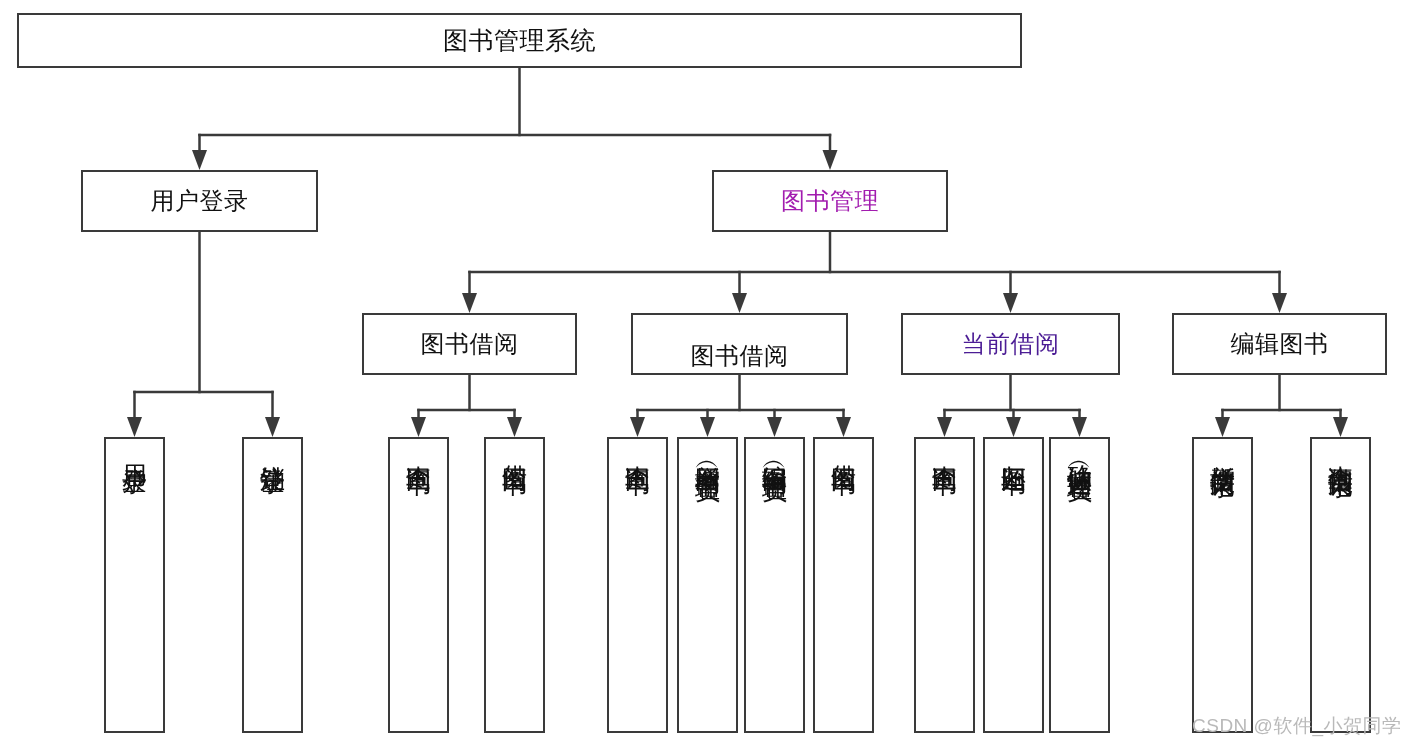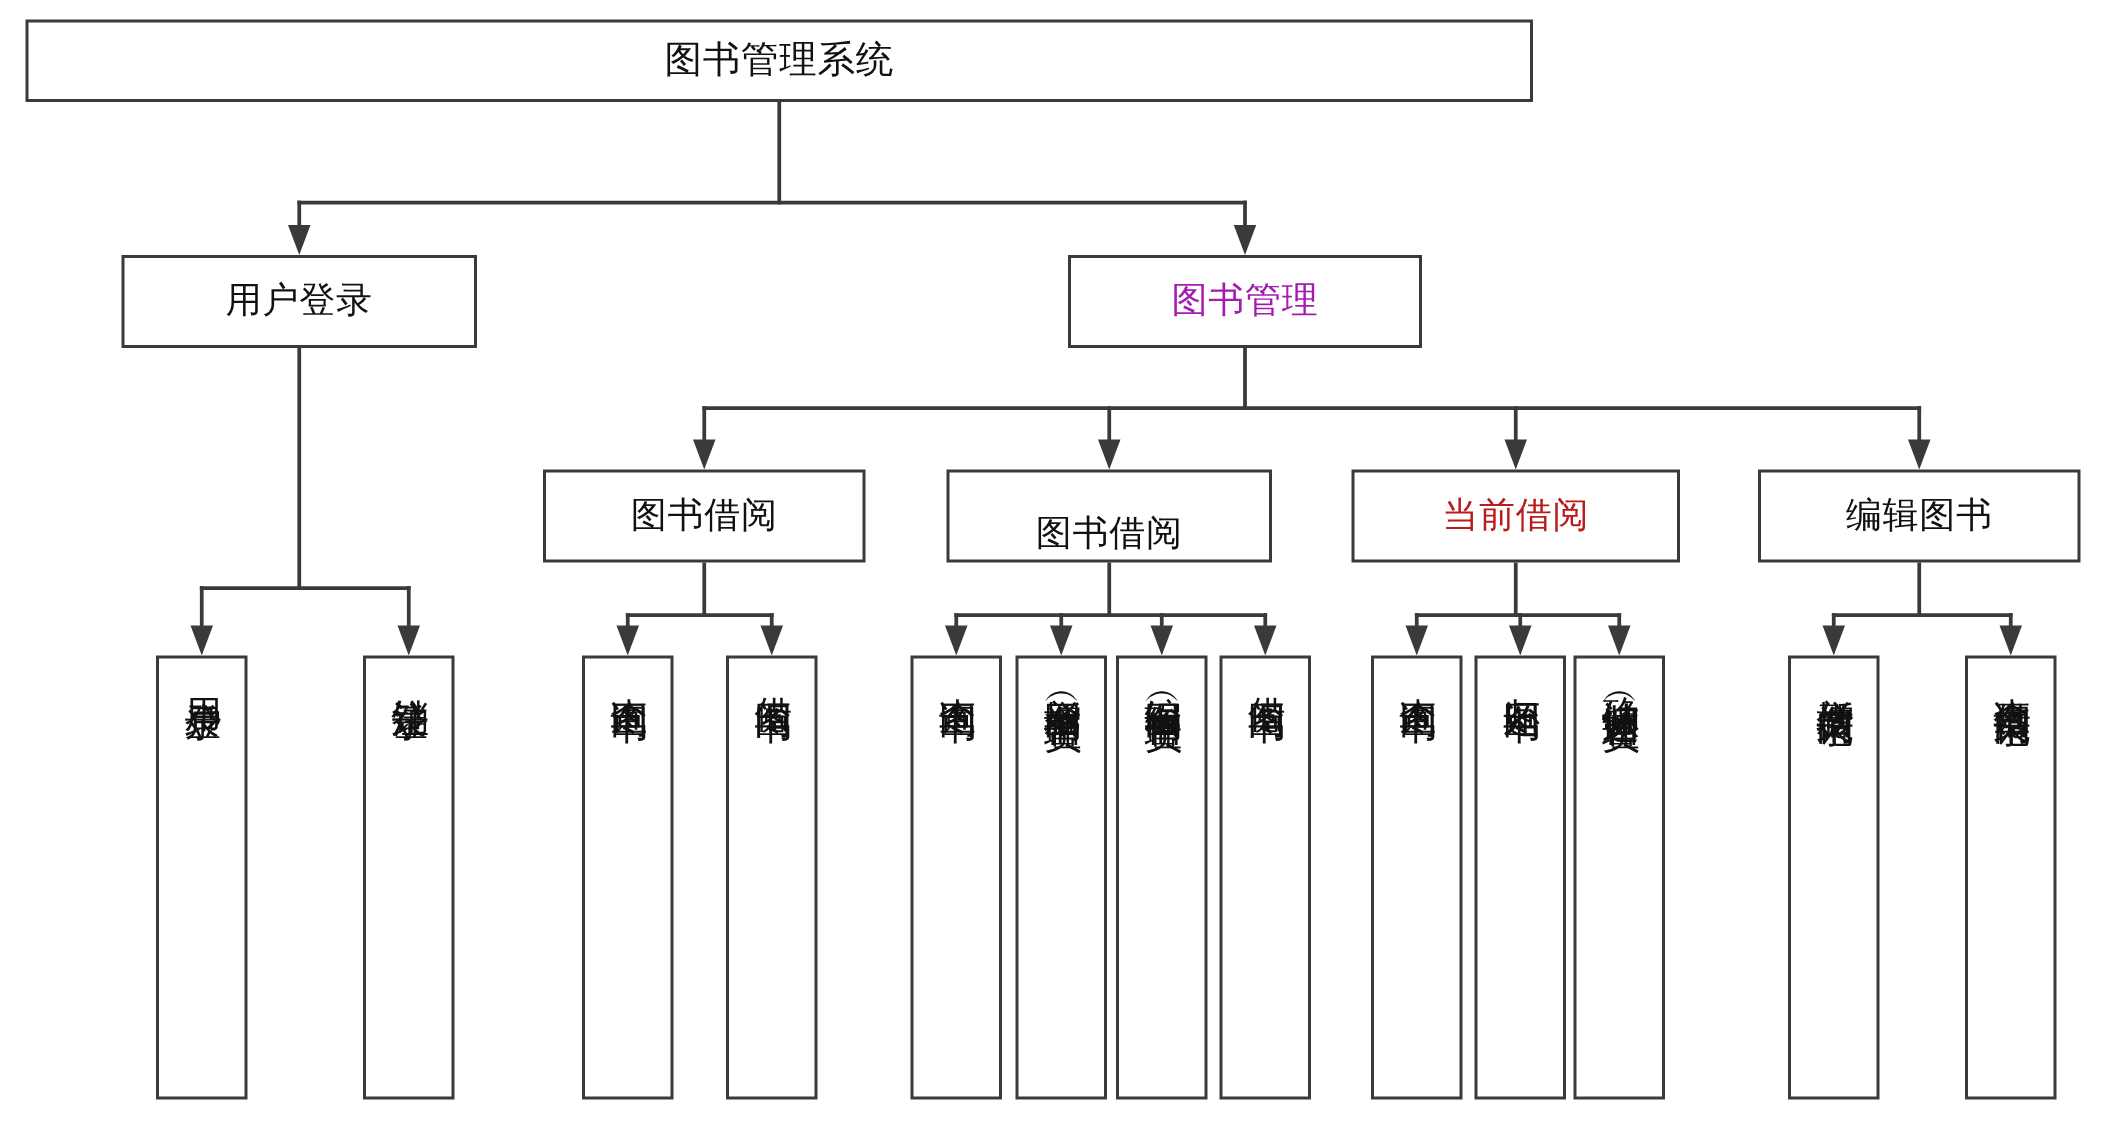--- a/index.html
+++ b/index.html
@@ -143,21 +143,21 @@
       <div class="node horizontal" style="left: 712px; top: 170px; width: 236px; height: 62px; border-color: rgb(58, 58, 58); background: rgb(255, 255, 255);">
         <span class="node-label" style="color: #a21caf;">图书管理</span>
       </div>
       <div class="node horizontal" style="left: 362px; top: 313px; width: 215px; height: 62px; border-color: rgb(58, 58, 58); background: rgb(255, 255, 255);">
         <span class="node-label" style="color: rgb(17, 17, 17);">图书借阅</span>
       </div>
       <div class="node horizontal" style="left: 631px; top: 313px; width: 217px; height: 62px; border-color: rgb(58, 58, 58); background: rgb(255, 255, 255);">
         <span class="node-label" style="color: rgb(17, 17, 17); margin-top: 25px;">图书借阅</span>
       </div>
       <div class="node horizontal" style="left: 901px; top: 313px; width: 219px; height: 62px; border-color: rgb(58, 58, 58); background: rgb(255, 255, 255);">
-        <span class="node-label" style="color: #b91c1c;">当前借阅</span>
+        <span class="node-label" style="color: #4c1d95;">当前借阅</span>
       </div>
       <div class="node horizontal" style="left: 1172px; top: 313px; width: 215px; height: 62px; border-color: rgb(58, 58, 58); background: rgb(255, 255, 255);">
         <span class="node-label" style="color: rgb(17, 17, 17);">编辑图书</span>
       </div>
       <div class="node vertical" style="left: 104px; top: 437px; width: 61px; height: 296px; border-color: rgb(58, 58, 58); background: rgb(255, 255, 255);">
         <span class="node-label" style="color: rgb(17, 17, 17);">用户登录</span>
       </div>
       <div class="node vertical" style="left: 242px; top: 437px; width: 61px; height: 296px; border-color: rgb(58, 58, 58); background: rgb(255, 255, 255);">
         <span class="node-label" style="color: rgb(17, 17, 17);">注销登录</span>
       </div>
@@ -188,13 +188,14 @@
       <div class="node vertical" style="left: 1049px; top: 437px; width: 61px; height: 296px; border-color: rgb(58, 58, 58); background: rgb(255, 255, 255);">
         <span class="node-label" style="color: rgb(17, 17, 17);">确认归还（管理员）</span>
       </div>
       <div class="node vertical" style="left: 1192px; top: 437px; width: 61px; height: 296px; border-color: rgb(58, 58, 58); background: rgb(255, 255, 255);">
         <span class="node-label" style="color: rgb(17, 17, 17);">新增借阅记录</span>
       </div>
       <div class="node vertical" style="left: 1310px; top: 437px; width: 61px; height: 296px; border-color: rgb(58, 58, 58); background: rgb(255, 255, 255);">
         <span class="node-label" style="color: rgb(17, 17, 17);">查询借阅记录</span>
       </div>
     </div>
+  <div class="watermark" style="left: 1192px; top: 713px; color: rgb(185, 185, 185);">CSDN @软件_小贺同学</div>
 </div>
 
 </body></html>

